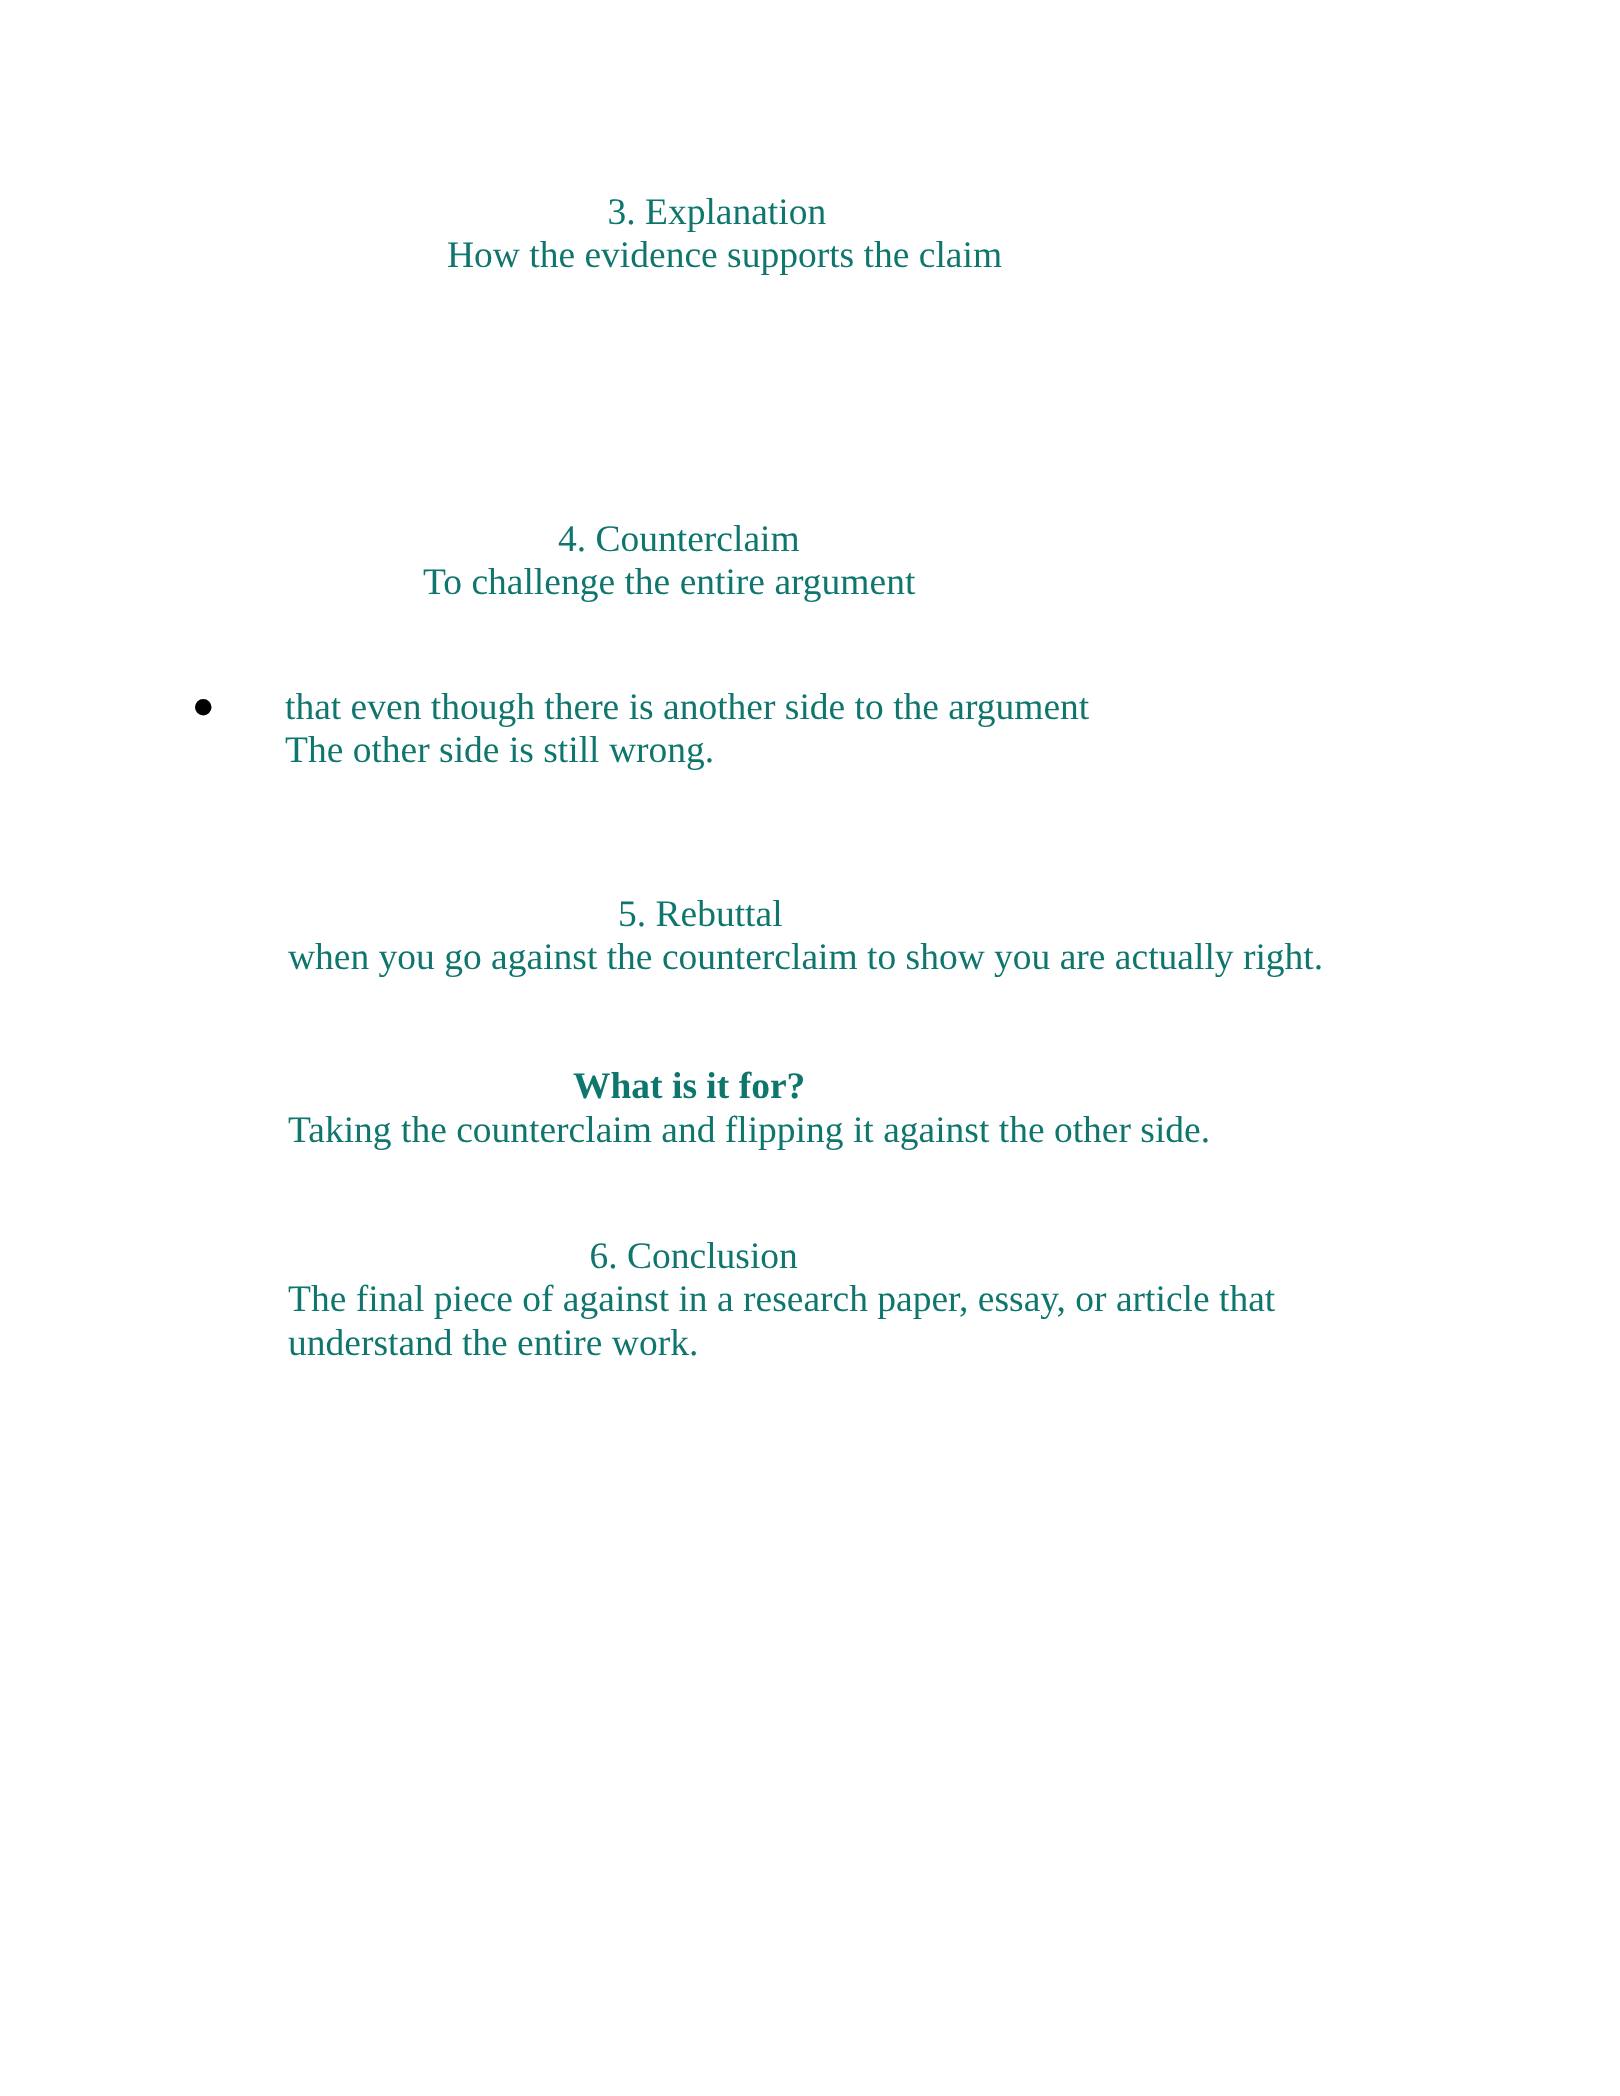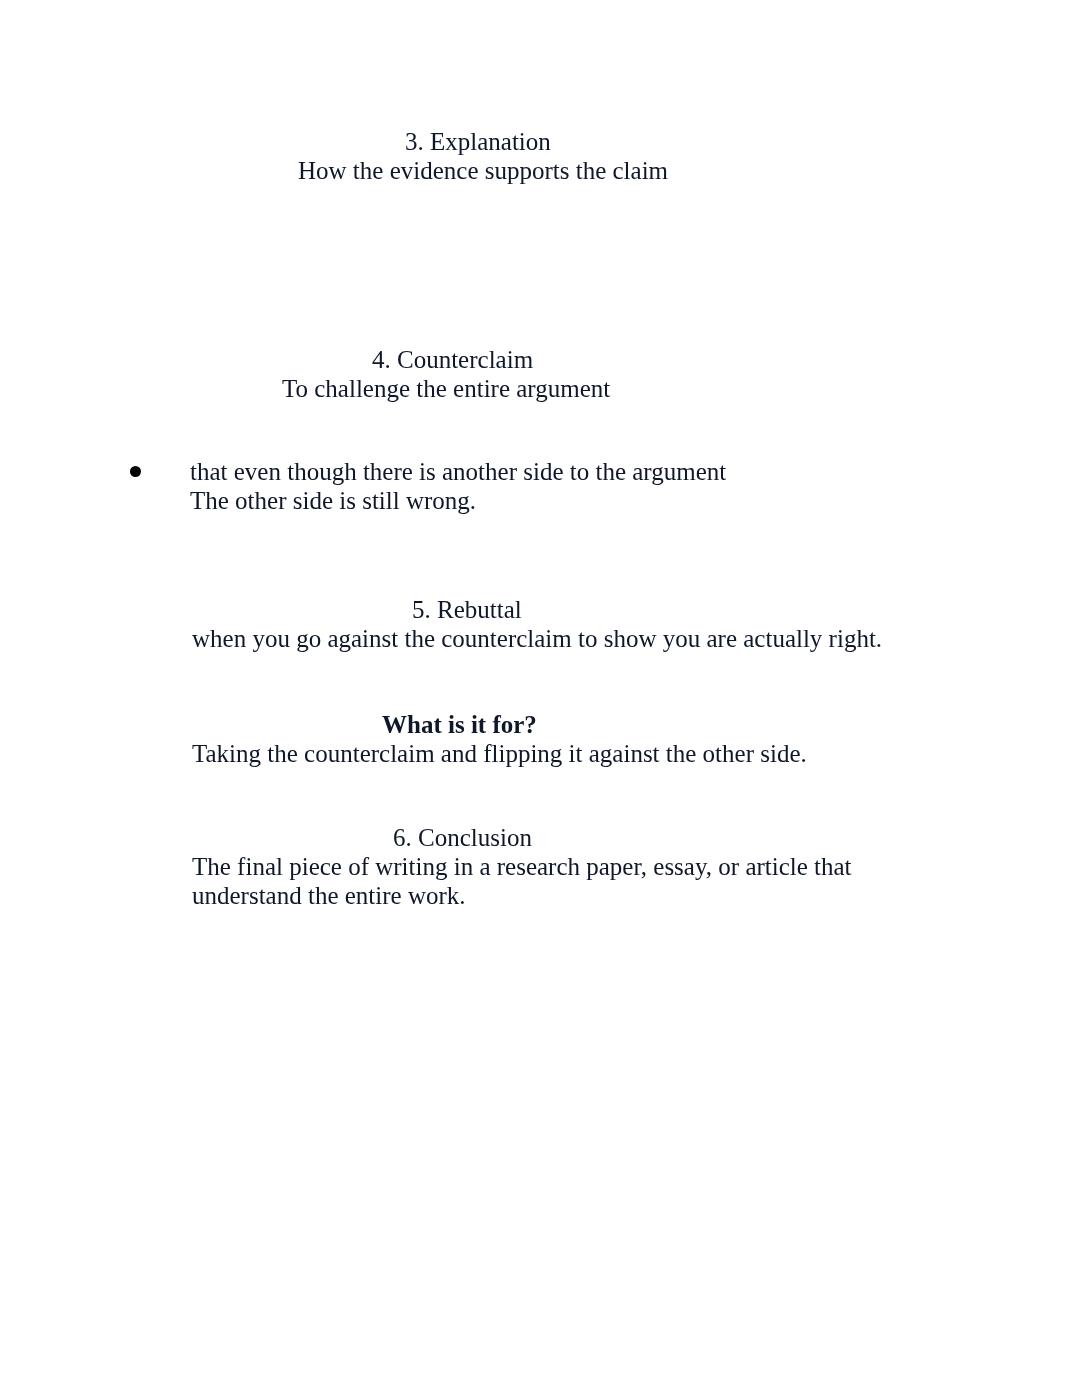--- a/index.html
+++ b/index.html
@@ -8,21 +8,21 @@
     background: #ffffff;
   }
   .page {
     position: relative;
     width: 1080px;
     height: 1397px;
     background: #ffffff;
     font-family: "Liberation Serif", "DejaVu Serif", serif;
     font-size: 25px;
     line-height: 29px;
-    color: #0f172a;
+    color: #0f766e;
     overflow: hidden;
   }
   .block {
     position: absolute;
     left: 0;
     right: 0;
   }
   .line {
     white-space: nowrap;
   }
@@ -86,17 +86,17 @@
     <div class="line ml-192">when you go against the counterclaim to show you are actually right.</div>
   </div>
 
   <div class="block t-710">
     <div class="line ml-382 bold">What is it for?</div>
     <div class="line ml-192">Taking the counterclaim and flipping it against the other side.</div>
   </div>
 
   <div class="block t-823">
     <div class="line ml-393">6. Conclusion</div>
-    <div class="line ml-192">The final piece of writing in a research paper, essay, or article that</div>
+    <div class="line ml-192">The final piece of against in a research paper, essay, or article that</div>
     <div class="line ml-192">understand the entire work.</div>
   </div>
 
 </div>
 
 </body></html>

